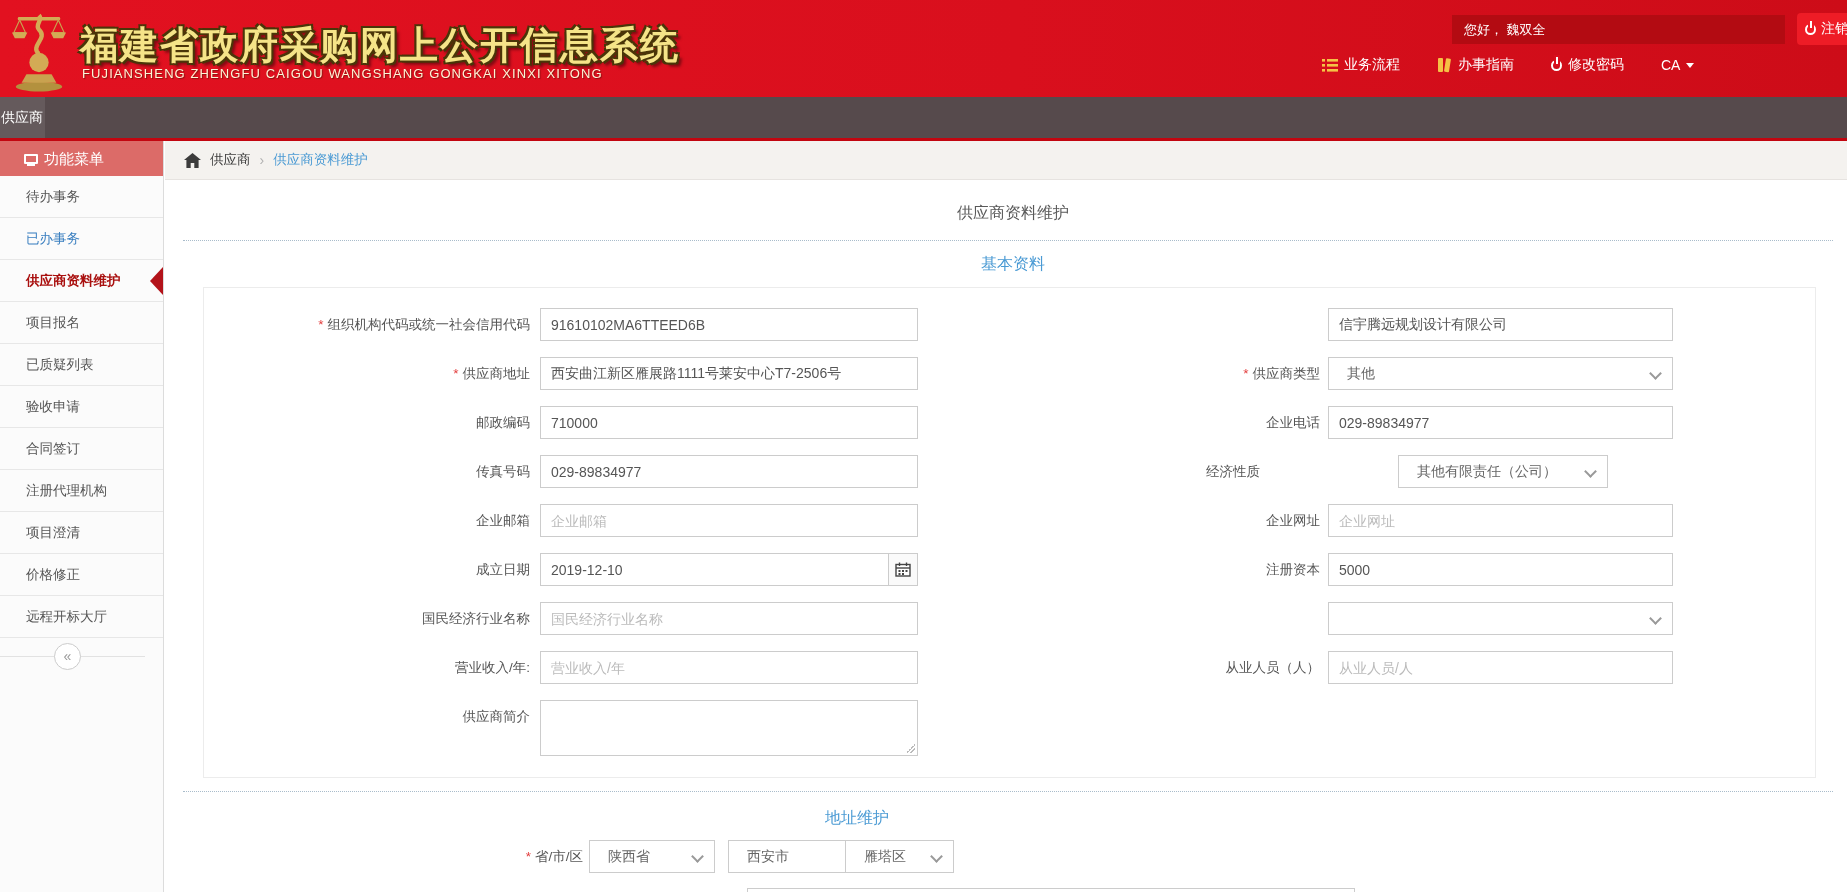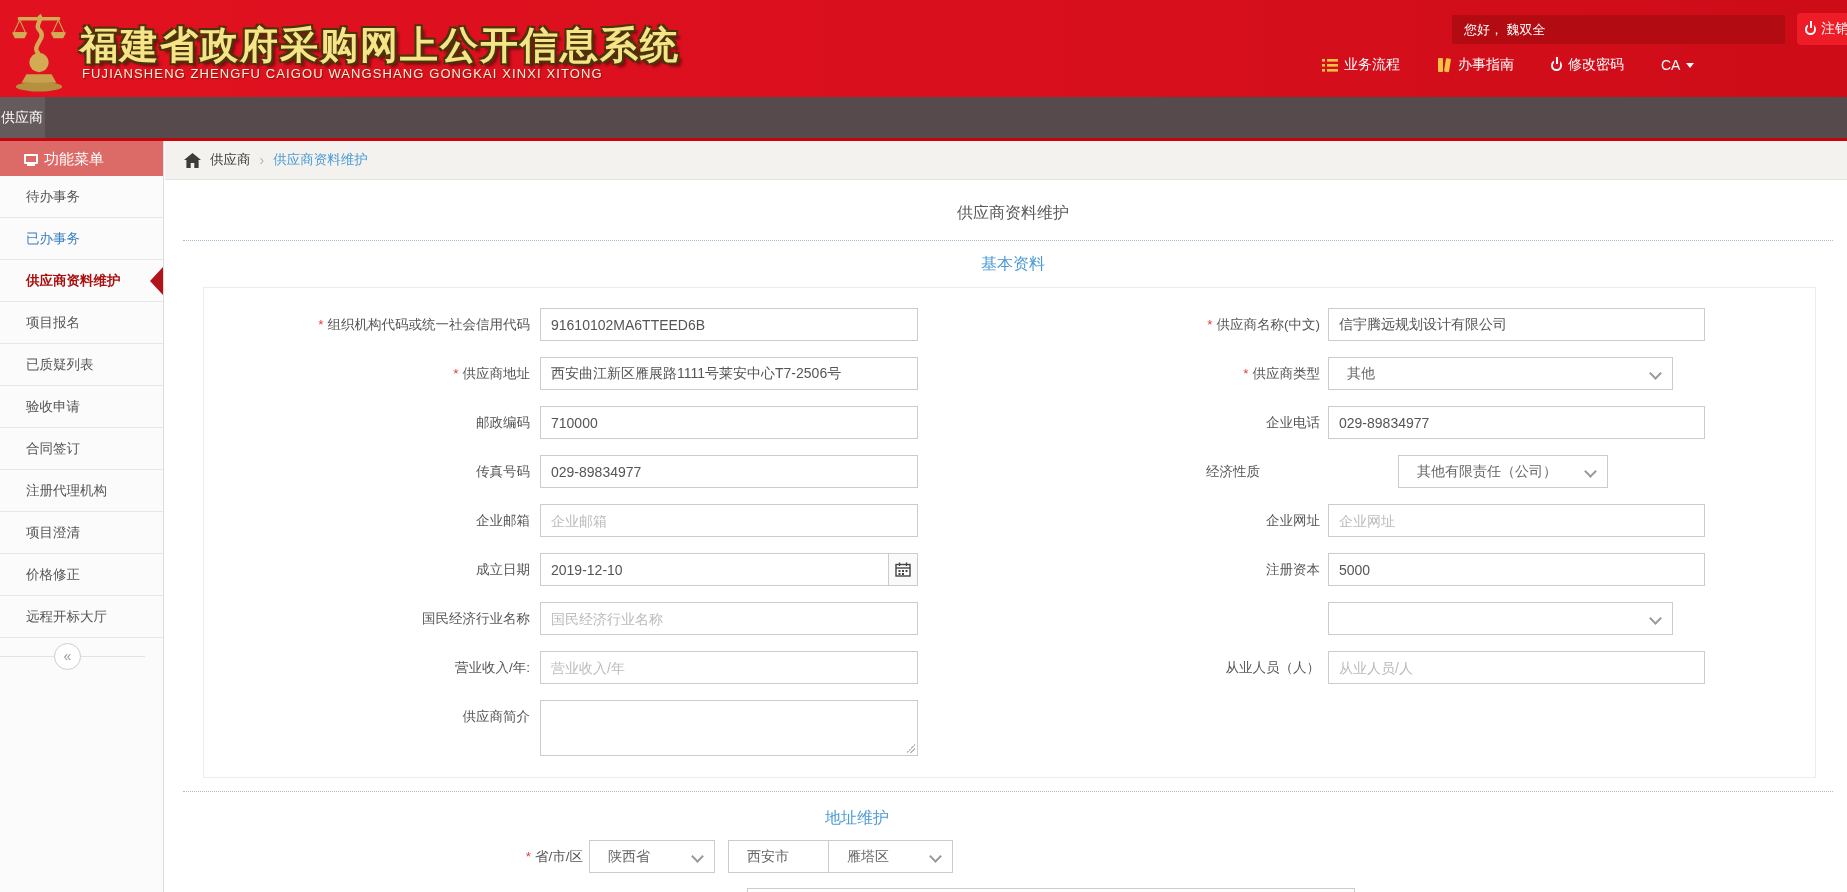--- a/index.html
+++ b/index.html
@@ -90,35 +90,35 @@
   .rcol-label { left:1000px; width:320px; }
   .rcol-label-short { left:1000px; width:260px; }
   .addr-label { left:400px; width:183px; }
   .req { color:#e23b3b; margin-right:4px; }
   .req:empty { display:none; }
   .finput { position:absolute; top:0; height:33px; border:1px solid #ccc; background:#fff;
     font-size:14px; color:#555; padding:0 10px; outline:none;
     font-family:"Liberation Sans", sans-serif; }
   .finput::placeholder { color:#bbb; }
   .lcol-input { left:540px; width:378px; }
-  .rcol-input { left:1328px; width:377px; }
+  .rcol-input { left:1328px; width:345px; }
   .date-input { left:540px; width:349px; }
   .date-btn { position:absolute; left:888px; top:0; width:30px; height:33px;
     border:1px solid #ccc; background:#fafafa; display:flex; align-items:center;
     justify-content:center; cursor:pointer; }
   .fselect { position:absolute; top:0; height:33px; border:1px solid #ccc; background:#fff;
     line-height:31px; font-size:14px; color:#666; padding-left:18px; cursor:pointer; }
   .fselect::after { content:""; position:absolute; right:12px; top:11px; width:7px; height:7px;
     border-right:2px solid #999; border-bottom:2px solid #999; transform:rotate(45deg); }
   .sel-type { left:1328px; width:345px; }
   .sel-econ { left:1398px; width:210px; }
   .sel-ind  { left:1328px; width:345px; }
   .sel-prov { left:589px; width:126px; }
   .sel-city { left:728px; width:151px; }
-  .sel-dist { left:828px; width:125px; }
+  .sel-dist { left:845px; width:109px; }
   .ftextarea { position:absolute; left:540px; top:0; width:378px; height:56px;
     border:1px solid #ccc; background:#fff; }
   .ftextarea textarea { width:100%; height:100%; border:none; outline:none; resize:none;
     background:transparent; font-family:"Liberation Sans", sans-serif; font-size:14px; color:#555; }
   .ftextarea::after { content:""; position:absolute; right:2px; bottom:2px; width:9px;
     height:9px; background:linear-gradient(135deg, transparent 0 50%, #bbb 50% 58%,
     transparent 58% 72%, #bbb 72% 80%, transparent 80%); }
   .partial-input { position:absolute; left:747px; top:888px; width:608px; height:30px;
     border:1px solid #ccc; background:#fff; }
 </style>
@@ -271,21 +271,20 @@
   <input class="finput lcol-input" placeholder="营业收入/年" style="">
 </div>
 <div class="frow" style="top:700px; height:56px">
   <div class="flabel lcol-label"><span>供应商简介</span></div>
   <div class="ftextarea">
     <textarea style=""></textarea>
   </div>
 </div>
 
 <div class="frow" style="top:308px">
-  <div class="flabel rcol-label"><span class="req">*</span><span>供应商名称(中文)</span></div>
   <input class="finput rcol-input" value="信宇腾远规划设计有限公司" style="">
 </div>
 <div class="frow" style="top:357px">
   <div class="flabel rcol-label"><span class="req">*</span><span>供应商类型</span></div>
   <div class="fselect sel-type"><span>其他</span></div>
 </div>
 <div class="frow" style="top:406px">
   <div class="flabel rcol-label"><span>企业电话</span></div>
   <input class="finput rcol-input" value="029-89834977" style="">
 </div>

